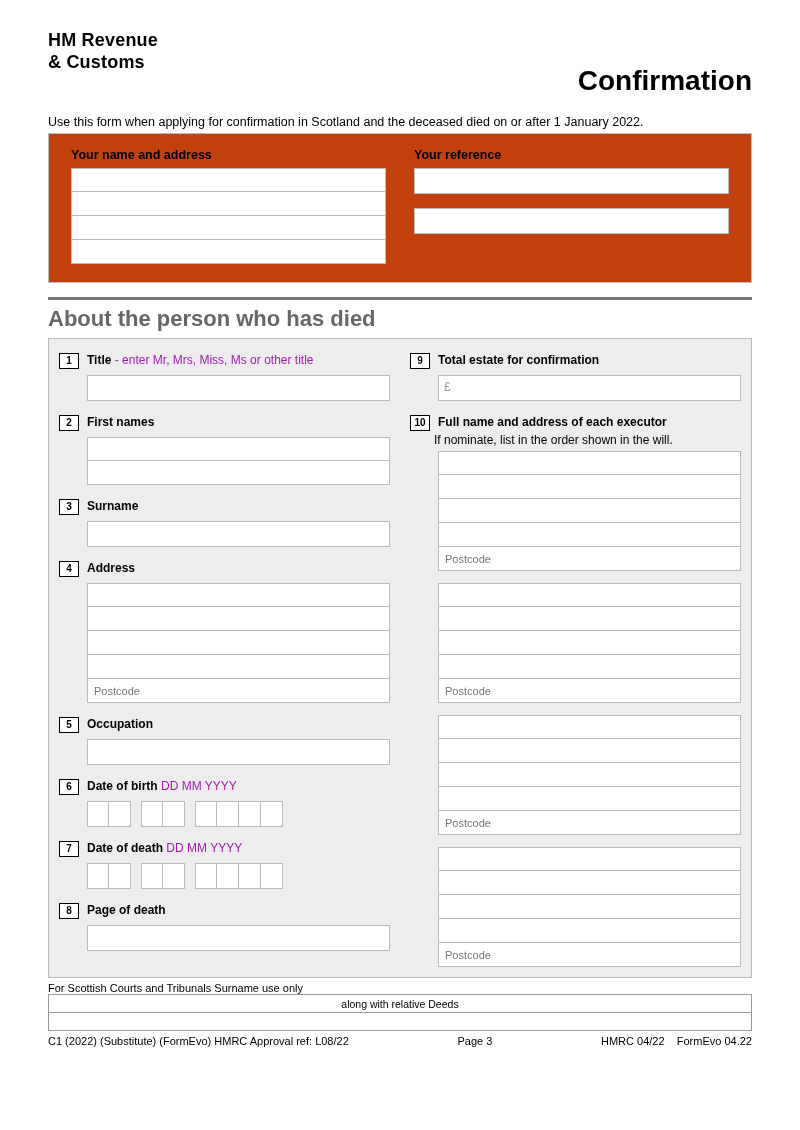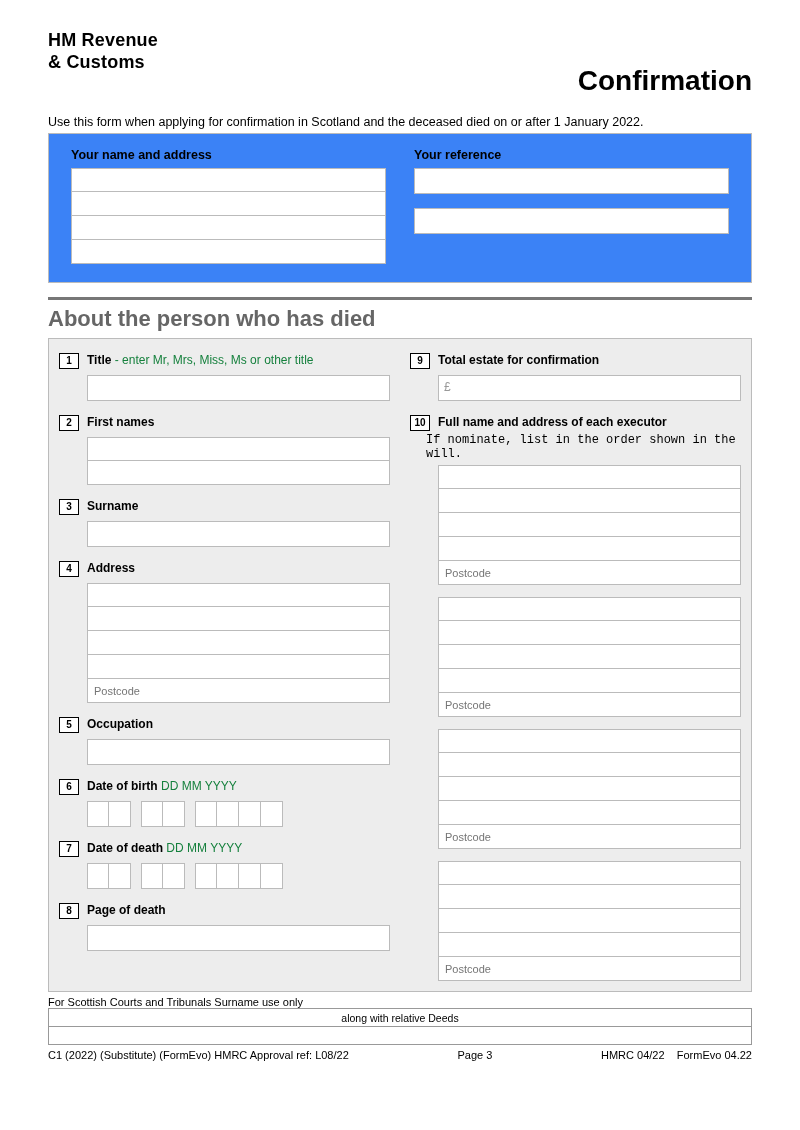--- a/index.html
+++ b/index.html
@@ -21,21 +21,21 @@
   }
   .title {
     text-align: right;
     font-size: 28px;
     font-weight: bold;
     margin-top: -8px;
     margin-bottom: 18px;
   }
   .intro { font-size: 12.5px; margin-bottom: 4px; }
   .gray-box {
-    background: #3b82f6;
+    background: #c2410c;
     border: 1px solid #bbb;
     padding: 14px 22px 18px 22px;
   }
   .top-grid { display: flex; gap: 28px; }
   .top-col { flex: 1; }
   .label { font-weight: bold; font-size: 12.5px; margin-bottom: 6px; display:block; }
   .field-stack .input-line { border: 1px solid #bbb; border-top:none; height:24px; background:#fff; padding:2px 6px; width:100%; }
   .field-stack .input-line:first-child { border-top:1px solid #bbb; }
   .input-single { border:1px solid #bbb; background:#fff; height:26px; width:100%; padding:2px 6px; }
   .hr-heavy { border:none; border-top: 3px solid #777; margin: 14px 0 6px 0; }
@@ -54,30 +54,30 @@
   .qnum {
     width: 20px; height: 16px;
     border: 1px solid #000;
     background: #fff;
     font-size: 10px; font-weight: bold;
     text-align: center; line-height: 14px;
     margin-right: 8px;
     flex-shrink: 0;
   }
   .qlabel { font-weight: bold; font-size: 12px; }
-  .qlabel .hint { font-weight: normal; color:#15803d; }
+  .qlabel .hint { font-weight: normal; color:#a21caf; }
   .field-block { margin-left: 28px; margin-bottom: 14px; }
   .input-box { border:1px solid #bbb; background:#fff; height:26px; width:100%; padding:2px 6px; font-size:12px; }
   .stack .row { border:1px solid #bbb; border-top:none; background:#fff; height:24px; padding:2px 6px; font-size:11px; color:#999; width:100%; }
   .stack .row:first-child { border-top:1px solid #bbb; }
   .date-row { display:flex; gap:10px; }
   .date-group { display:flex; }
   .date-cell { width:22px; height:26px; border:1px solid #bbb; border-left:none; background:#fff; }
   .date-group .date-cell:first-child { border-left:1px solid #bbb; }
-  .subhint { font-size:12px; margin-left:16px; margin-top:-4px; margin-bottom:4px;font-family:Liberation Mono, monospace; }
+  .subhint { font-size:12px; margin-left:24px; margin-top:-4px; margin-bottom:4px; }
   .exec-stack { margin-left:28px; margin-bottom:12px; }
   .exec-stack .row { border:1px solid #bbb; border-top:none; background:#fff; height:24px; padding:2px 6px; font-size:11px; color:#999; width:100%; }
   .exec-stack .row:first-child { border-top:1px solid #bbb; }
   .courts-label { font-size:11px; margin-top:4px; }
   .courts-table { border:1px solid #999; width:100%; border-collapse:collapse; }
   .courts-table td { border:1px solid #999; height:18px; font-size:10.5px; padding:2px 6px; }
   .footer { display:flex; justify-content:space-between; font-size:11px; margin-top:4px; }
   .pound-prefix { position:relative; }
   .pound-prefix::before { content:"£"; position:absolute; left:6px; top:5px; color:#999; font-size:12px; }
   .pound-prefix input { padding-left:18px; }

